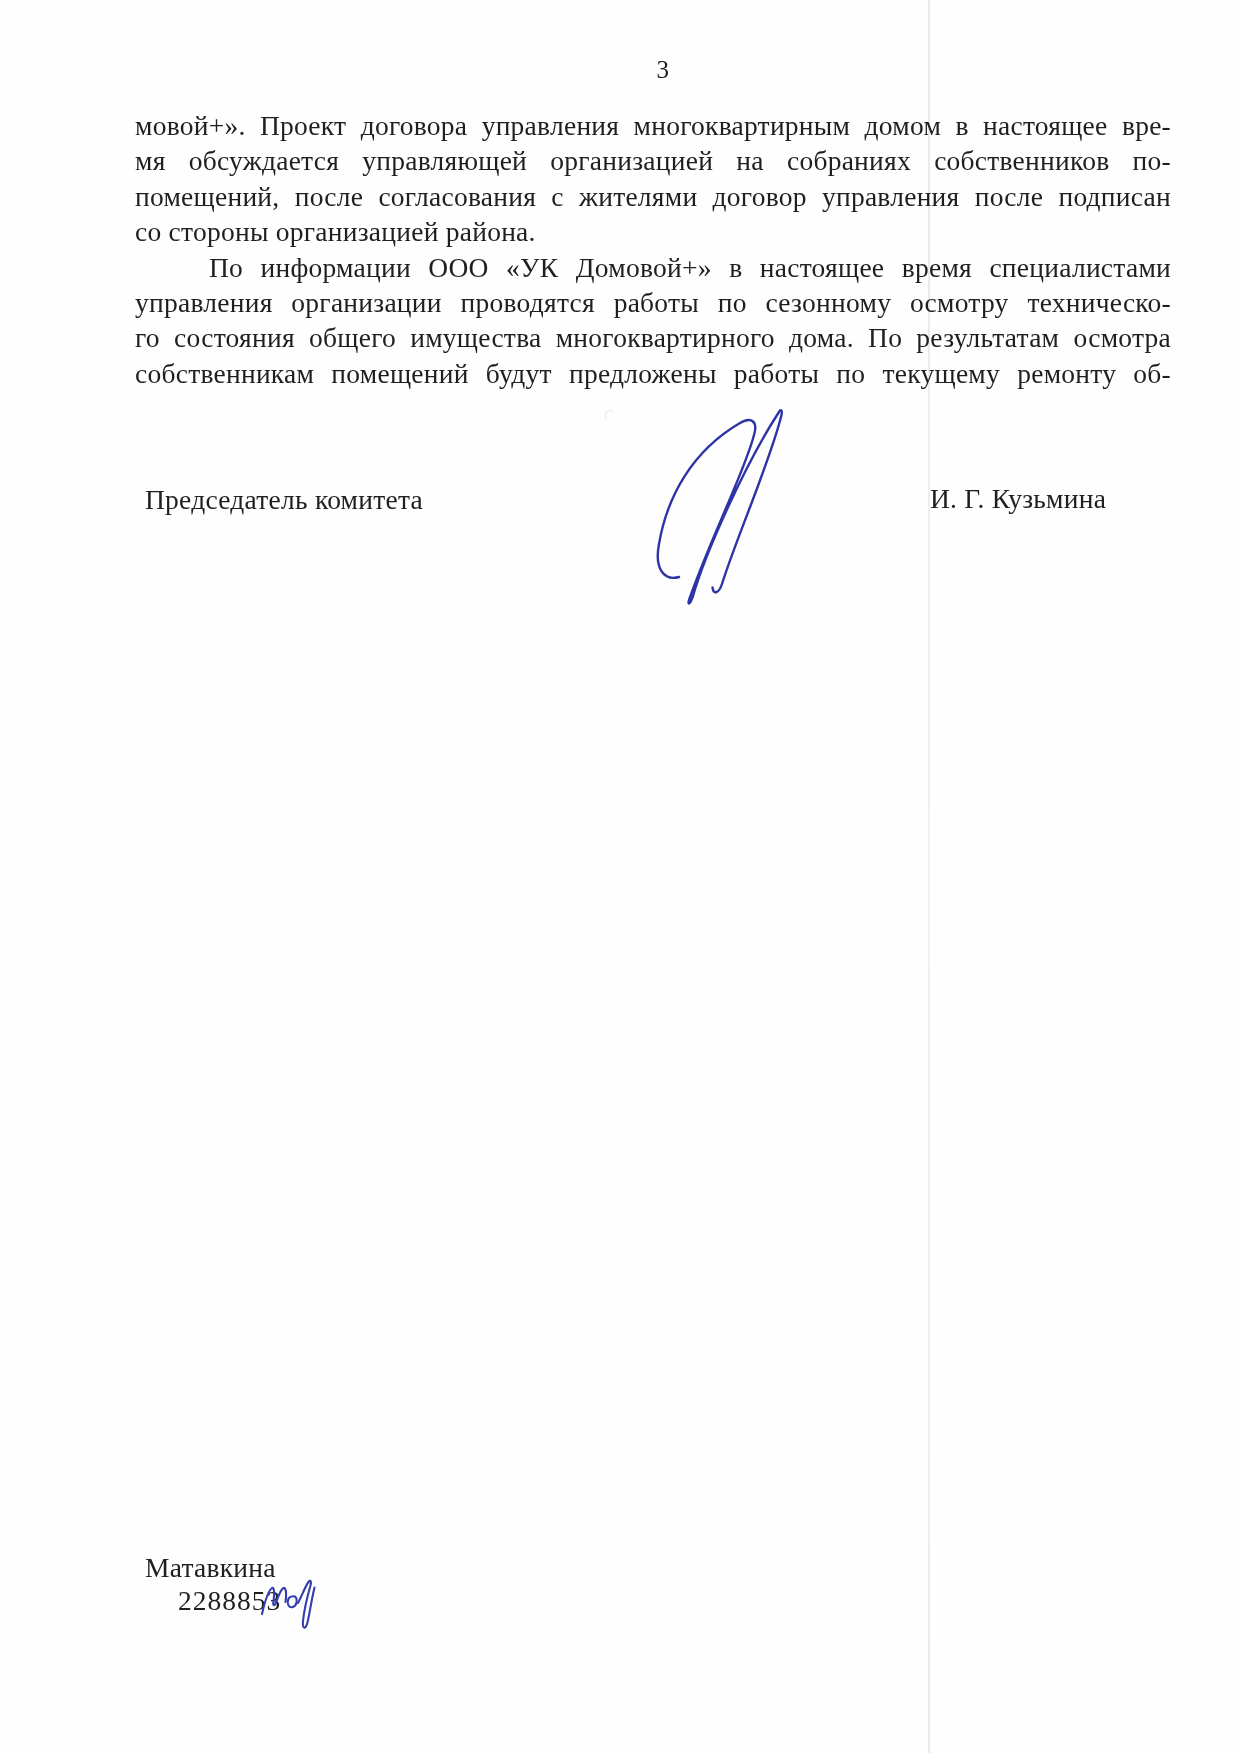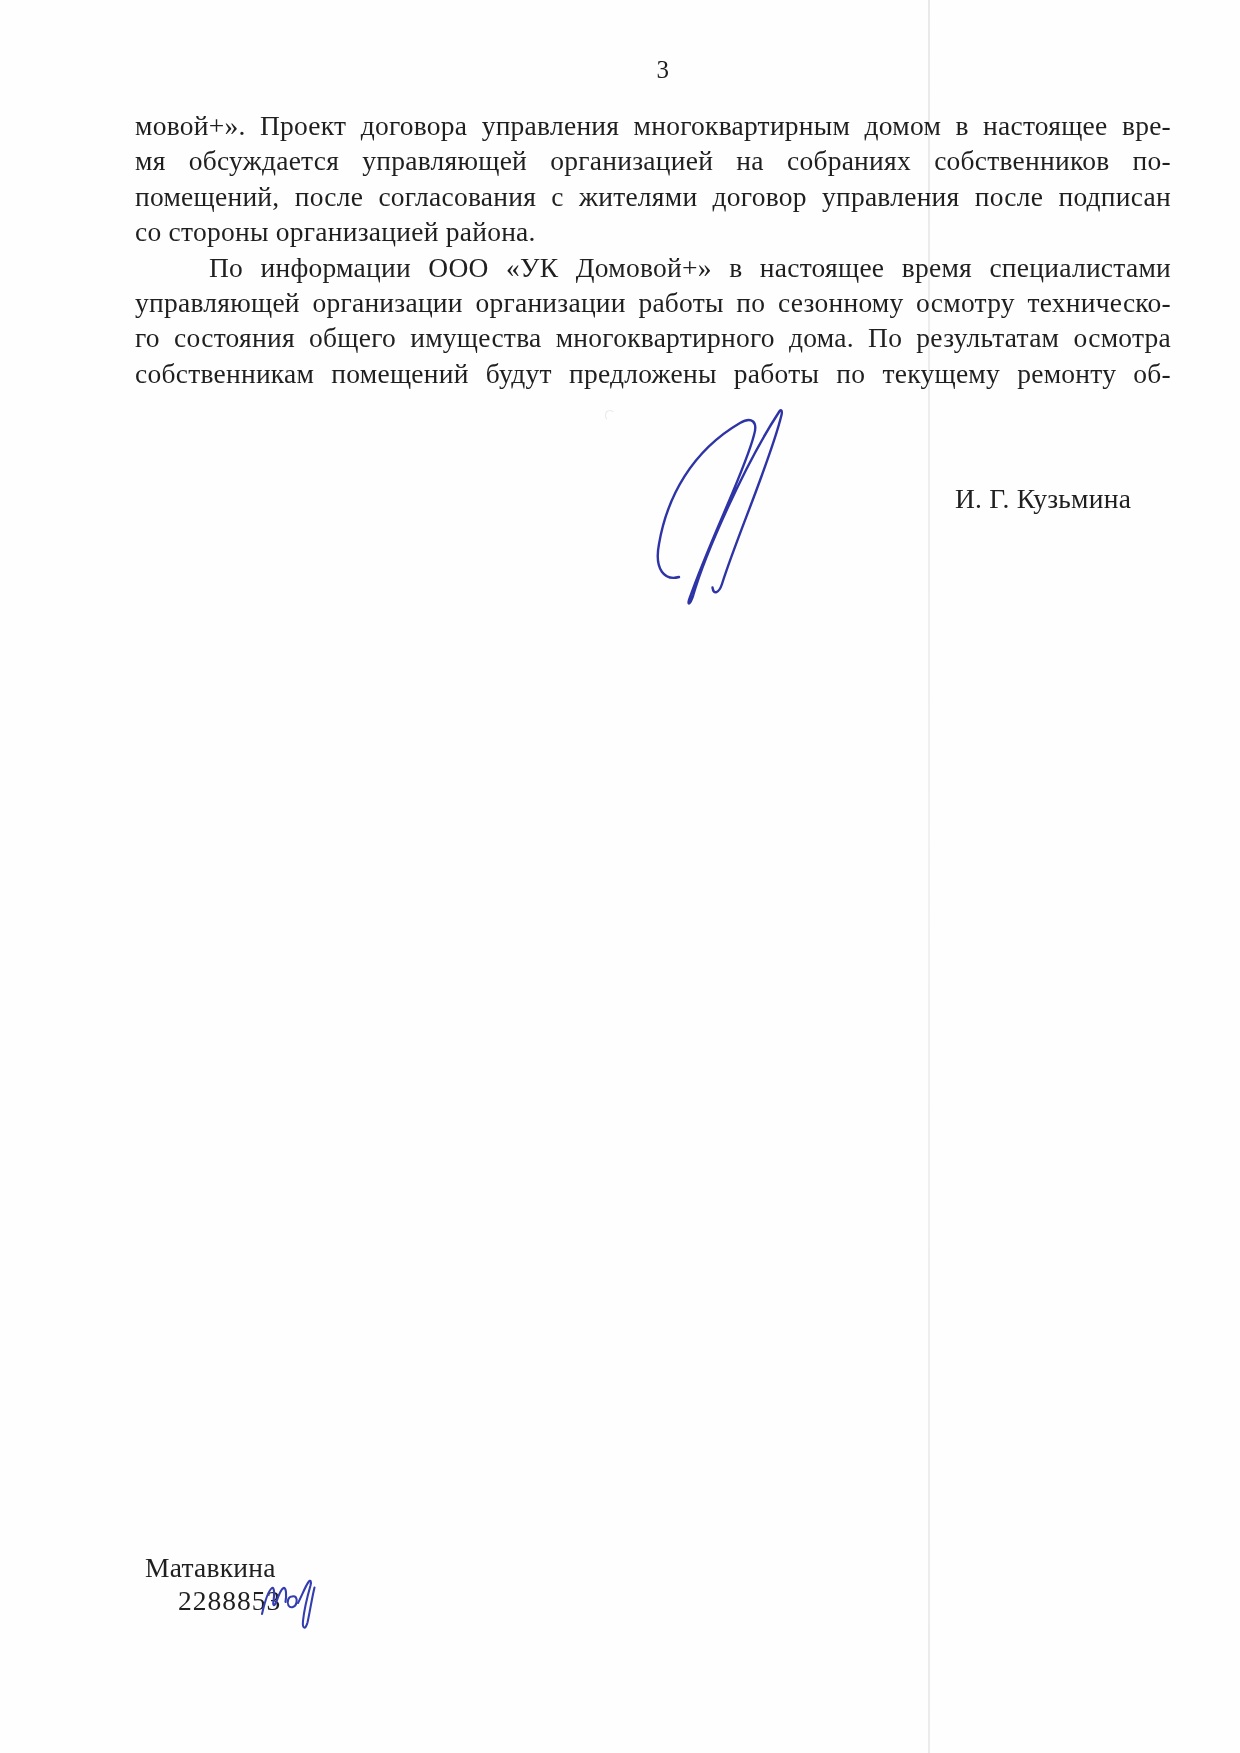--- a/index.html
+++ b/index.html
@@ -55,21 +55,21 @@
   }
   .sig-role {
     position: absolute;
     left: 145px;
     top: 484px;
     font-size: 27.5px;
     letter-spacing: 0.25px;
   }
   .sig-name {
     position: absolute;
-    left: 955px;
+    left: 930px;
     top: 483px;
     font-size: 27.5px;
     letter-spacing: 0.25px;
   }
   .signature-svg {
     position: absolute;
     left: 640px;
     top: 398px;
     width: 160px;
     height: 218px;
@@ -117,25 +117,26 @@
   <div class="fold-line"></div>
 
   <div class="page-number">3</div>
 
   <div class="body-text">
     <div class="line jline">мовой+». Проект договора управления многоквартирным домом в настоящее вре-</div>
     <div class="line jline">мя обсуждается управляющей организацией на собраниях собственников по-</div>
     <div class="line jline">помещений, после согласования с жителями договор управления после подписан</div>
     <div class="line">со стороны организацией района.</div>
     <div class="line jline indent">По информации ООО «УК Домовой+» в настоящее время специалистами</div>
-    <div class="line jline">управляющей организации организации работы по сезонному осмотру техническо-</div>
+    <div class="line jline">управления организации проводятся работы по сезонному осмотру техническо-</div>
     <div class="line jline">го состояния общего имущества многоквартирного дома. По результатам осмотра</div>
     <div class="line jline">собственникам помещений будут предложены работы по текущему ремонту об-</div>
   </div>
 
+  <div class="sig-role">Председатель комитета</div>
 
   <svg class="signature-svg" viewBox="0 0 160 218" fill="none" xmlns="http://www.w3.org/2000/svg">
     <path d="M 39 179
              C 25 183, 14 172, 19 146
              C 27 99, 52 53, 100 25
              C 112 18, 118 24, 114 37
              C 105 73, 70 141, 49 202
              C 47.5 207.5, 50 206.5, 53 198
              C 65 156, 105 66, 139 14
              C 141 10.5, 142.5 12.5, 141.5 17

